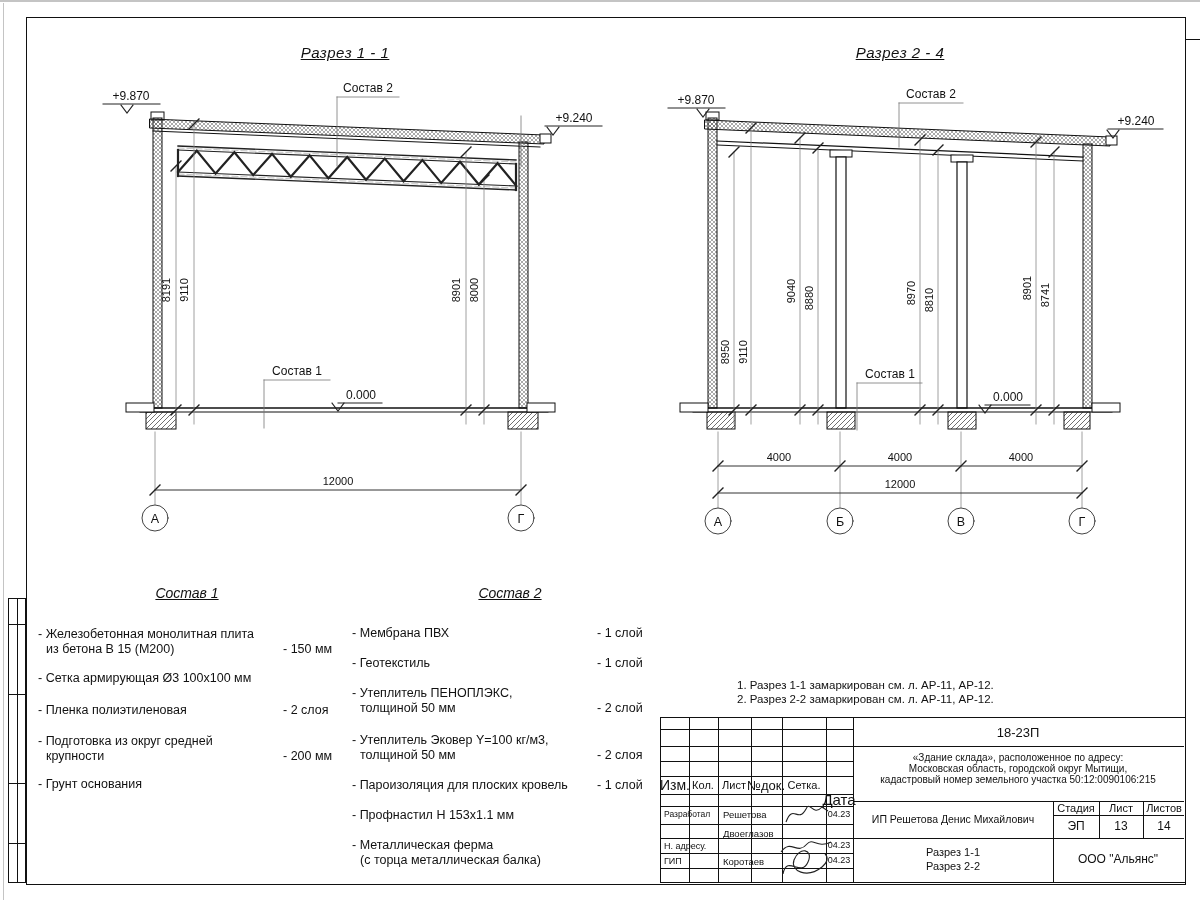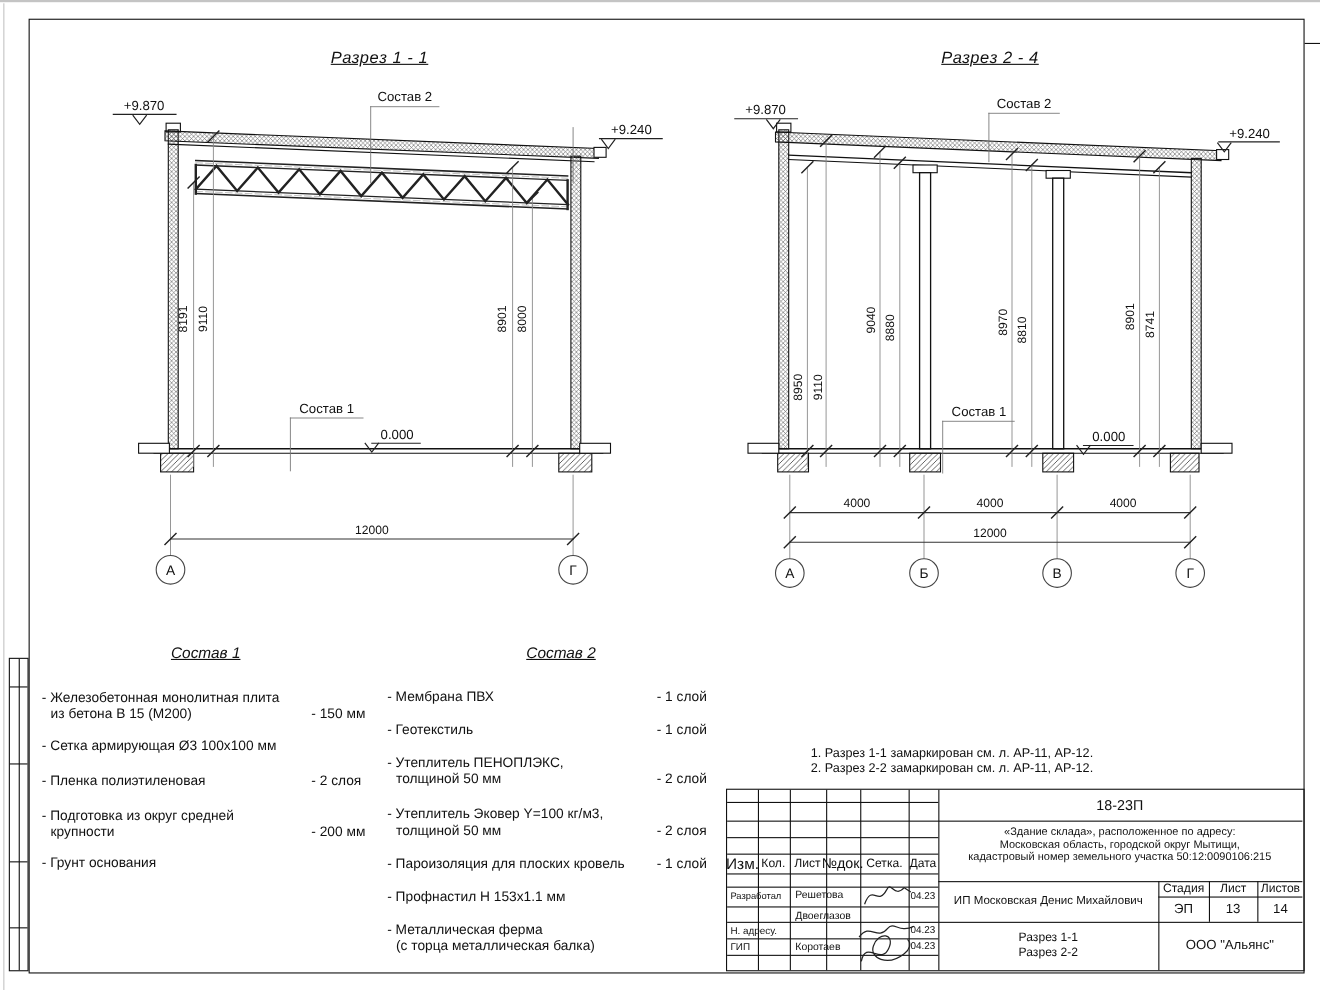--- a/index.html
+++ b/index.html
@@ -320,21 +320,21 @@
   <div class="vl" style="left:392px;top:83px;bottom:0"></div>
   <div class="vl" style="left:438px;top:83px;height:37px"></div>
   <div class="vl" style="left:482px;top:83px;height:37px"></div>
   <div class="hl" style="left:392px;width:131px;top:97px"></div>
 
   <span class="c" style="left:14px;top:67px;font-size:14px">Изм.</span>
   <span class="c" style="left:42px;top:67px;font-size:11px">Кол.</span>
   <span class="c" style="left:73px;top:67px;font-size:11px">Лист</span>
   <span class="c" style="left:105px;top:67px;font-size:13px">№док.</span>
   <span class="c" style="left:143px;top:67px;font-size:11px">Сетка.</span>
-  <span class="c" style="left:178px;top:67px;font-size:11px">Дата</span>
+  <span class="c" style="left:178px;top:81px;font-size:15px">Дата</span>
 
   <span class="l" style="left:3px;top:96px;font-size:8.5px">Разработал</span>
   <span class="l" style="left:62px;top:96px;font-size:9.5px">Решетова</span>
   <span class="c" style="left:178px;top:96px;font-size:9px">04.23</span>
   <span class="l" style="left:3px;top:128px;font-size:9px">Н. адресу.</span>
   <span class="l" style="left:62px;top:115px;font-size:9.5px">Двоеглазов</span>
   <span class="c" style="left:178px;top:127px;font-size:9px">04.23</span>
   <span class="l" style="left:3px;top:143px;font-size:9px">ГИП</span>
   <span class="l" style="left:62px;top:143px;font-size:9.5px">Коротаев</span>
   <span class="c" style="left:178px;top:142px;font-size:9px">04.23</span>
@@ -344,21 +344,21 @@
   </svg>
   <svg class="abs" style="left:116px;top:118px;overflow:visible" width="58" height="45" viewBox="0 0 58 45">
     <path d="M4,16 C14,2 20,20 30,8 C36,1 40,13 54,6" fill="none" stroke="#222" stroke-width="1.1"></path>
     <path d="M6,38 C10,18 24,42 31,26 C37,13 22,10 17,24 C13,35 30,43 45,31 C50,27 52,22 48,18" fill="none" stroke="#222" stroke-width="1.1"></path>
   </svg>
 
   <span class="c" style="left:357px;top:14px;font-size:13px">18-23П</span>
   <span class="c" style="left:357px;top:39px;font-size:10px">«Здание склада», расположенное по адресу:</span>
   <span class="c" style="left:357px;top:50px;font-size:10px">Московская область, городской округ Мытищи,</span>
   <span class="c" style="left:357px;top:61px;font-size:10px">кадастровый номер земельного участка 50:12:0090106:215</span>
-  <span class="c" style="left:292px;top:101px;font-size:10.5px">ИП Московская Денис Михайлович</span>
+  <span class="c" style="left:292px;top:101px;font-size:10.5px">ИП Решетова Денис Михайлович</span>
   <span class="c" style="left:415px;top:90px;font-size:11px">Стадия</span>
   <span class="c" style="left:460px;top:90px;font-size:11px">Лист</span>
   <span class="c" style="left:503px;top:90px;font-size:11px">Листов</span>
   <span class="c" style="left:415px;top:108px;font-size:12px">ЭП</span>
   <span class="c" style="left:460px;top:108px;font-size:12px">13</span>
   <span class="c" style="left:503px;top:108px;font-size:12px">14</span>
   <span class="c" style="left:292px;top:134px;font-size:11px">Разрез 1-1</span>
   <span class="c" style="left:292px;top:148px;font-size:11px">Разрез 2-2</span>
   <span class="c" style="left:457px;top:141px;font-size:12px">ООО "Альянс"</span>
 </div>

